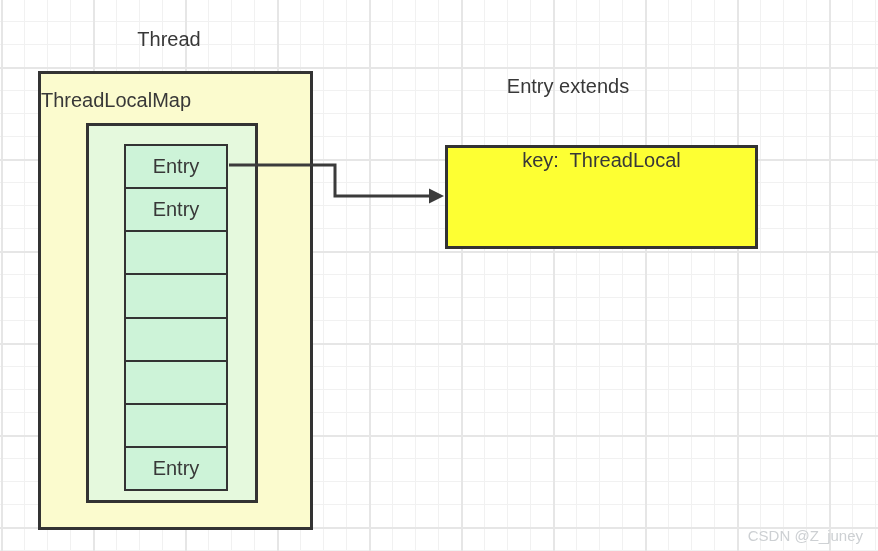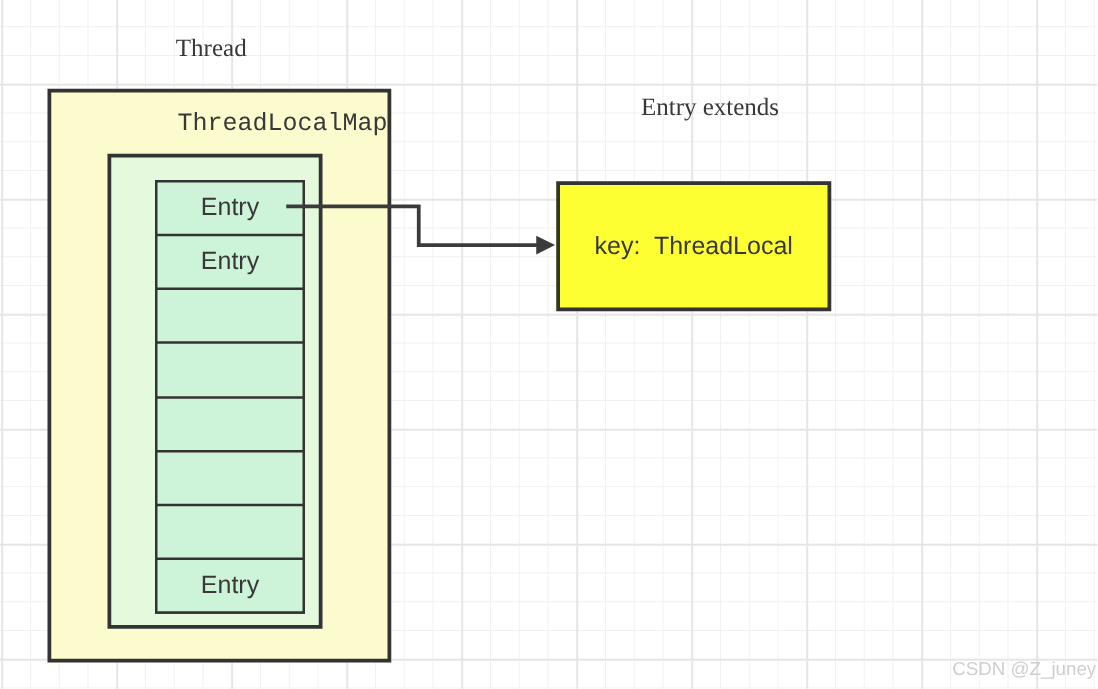--- a/index.html
+++ b/index.html
@@ -22,60 +22,58 @@
       linear-gradient(to bottom, var(--grid-minor, #f1f1f1) 1px, transparent 1px);
     background-size: 92px 92px, 92px 92px, 23px 23px, 23px 23px;
     background-position: 1px 0, 0 67px, 1px 0, 0 21px;
     color: #383838;
   }
   .label {
     position: absolute;
     text-align: center;
     font-size: 20px;
     color: #383838;
-    font-family: Liberation Serif, serif;
   }
   .thread-label {
     left: 58px;
     top: 26px;
     width: 222px;
     line-height: 26px;
   }
   .map-box {
     position: absolute;
     left: 38px;
     top: 71px;
     width: 275px;
     height: 459px;
     box-sizing: border-box;
     background: var(--map-box-fill, #fbfbce);
     border: 3px solid var(--border, #333333);
   }
   .map-title {
-    text-align: right;
+    text-align: left;
     margin-top: 13px;
     font-size: 20px;
     line-height: 26px;
-    font-family: Liberation Mono, monospace;
   }
   .table-box {
     position: absolute;
     left: 86px;
     top: 123px;
     width: 172px;
     height: 380px;
     box-sizing: border-box;
     background: var(--table-fill, #e5f9dd);
     border: 3px solid var(--border, #333333);
   }
   .cell-stack {
     position: absolute;
     left: 124px;
     top: 144px;
-    width: 120px;
+    width: 104px;
     height: 347px;
     box-sizing: border-box;
     display: grid;
     grid-template-rows: repeat(8, 1fr);
     gap: 2px;
     background: var(--border, #333333);
     border: 2px solid var(--border, #333333);
   }
   .entry-cell {
     background: var(--cell-fill, #cdf3d8);
@@ -94,43 +92,43 @@
   .entry-note {
     left: 407px;
     top: 75px;
     width: 322px;
     line-height: 22px;
   }
   .entry-detail-box {
     position: absolute;
     left: 445px;
     top: 145px;
-    width: 220px;
+    width: 313px;
     height: 104px;
     box-sizing: border-box;
     background: var(--entry-detail-fill, #fdff33);
     border: 3px solid var(--border, #333333);
     display: flex;
     flex-direction: column;
     align-items: center;
-    justify-content: center;
+    justify-content: flex-start;
     font-size: 20px;
     line-height: 25px;
   }
   .detail-line {
     white-space: pre;
   }
   .watermark {
     position: absolute;
     right: 0px;
     top: 527px;
     font-size: 15px;
     line-height: 18px;
     color: #cdd0d3;
-    padding-right: 1px;
+    padding-right: 15px;
   }
 </style>
 </head>
 <body>
 
 <div class="canvas">
 
   <div class="label thread-label">Thread</div>
 
   <div class="map-box">

